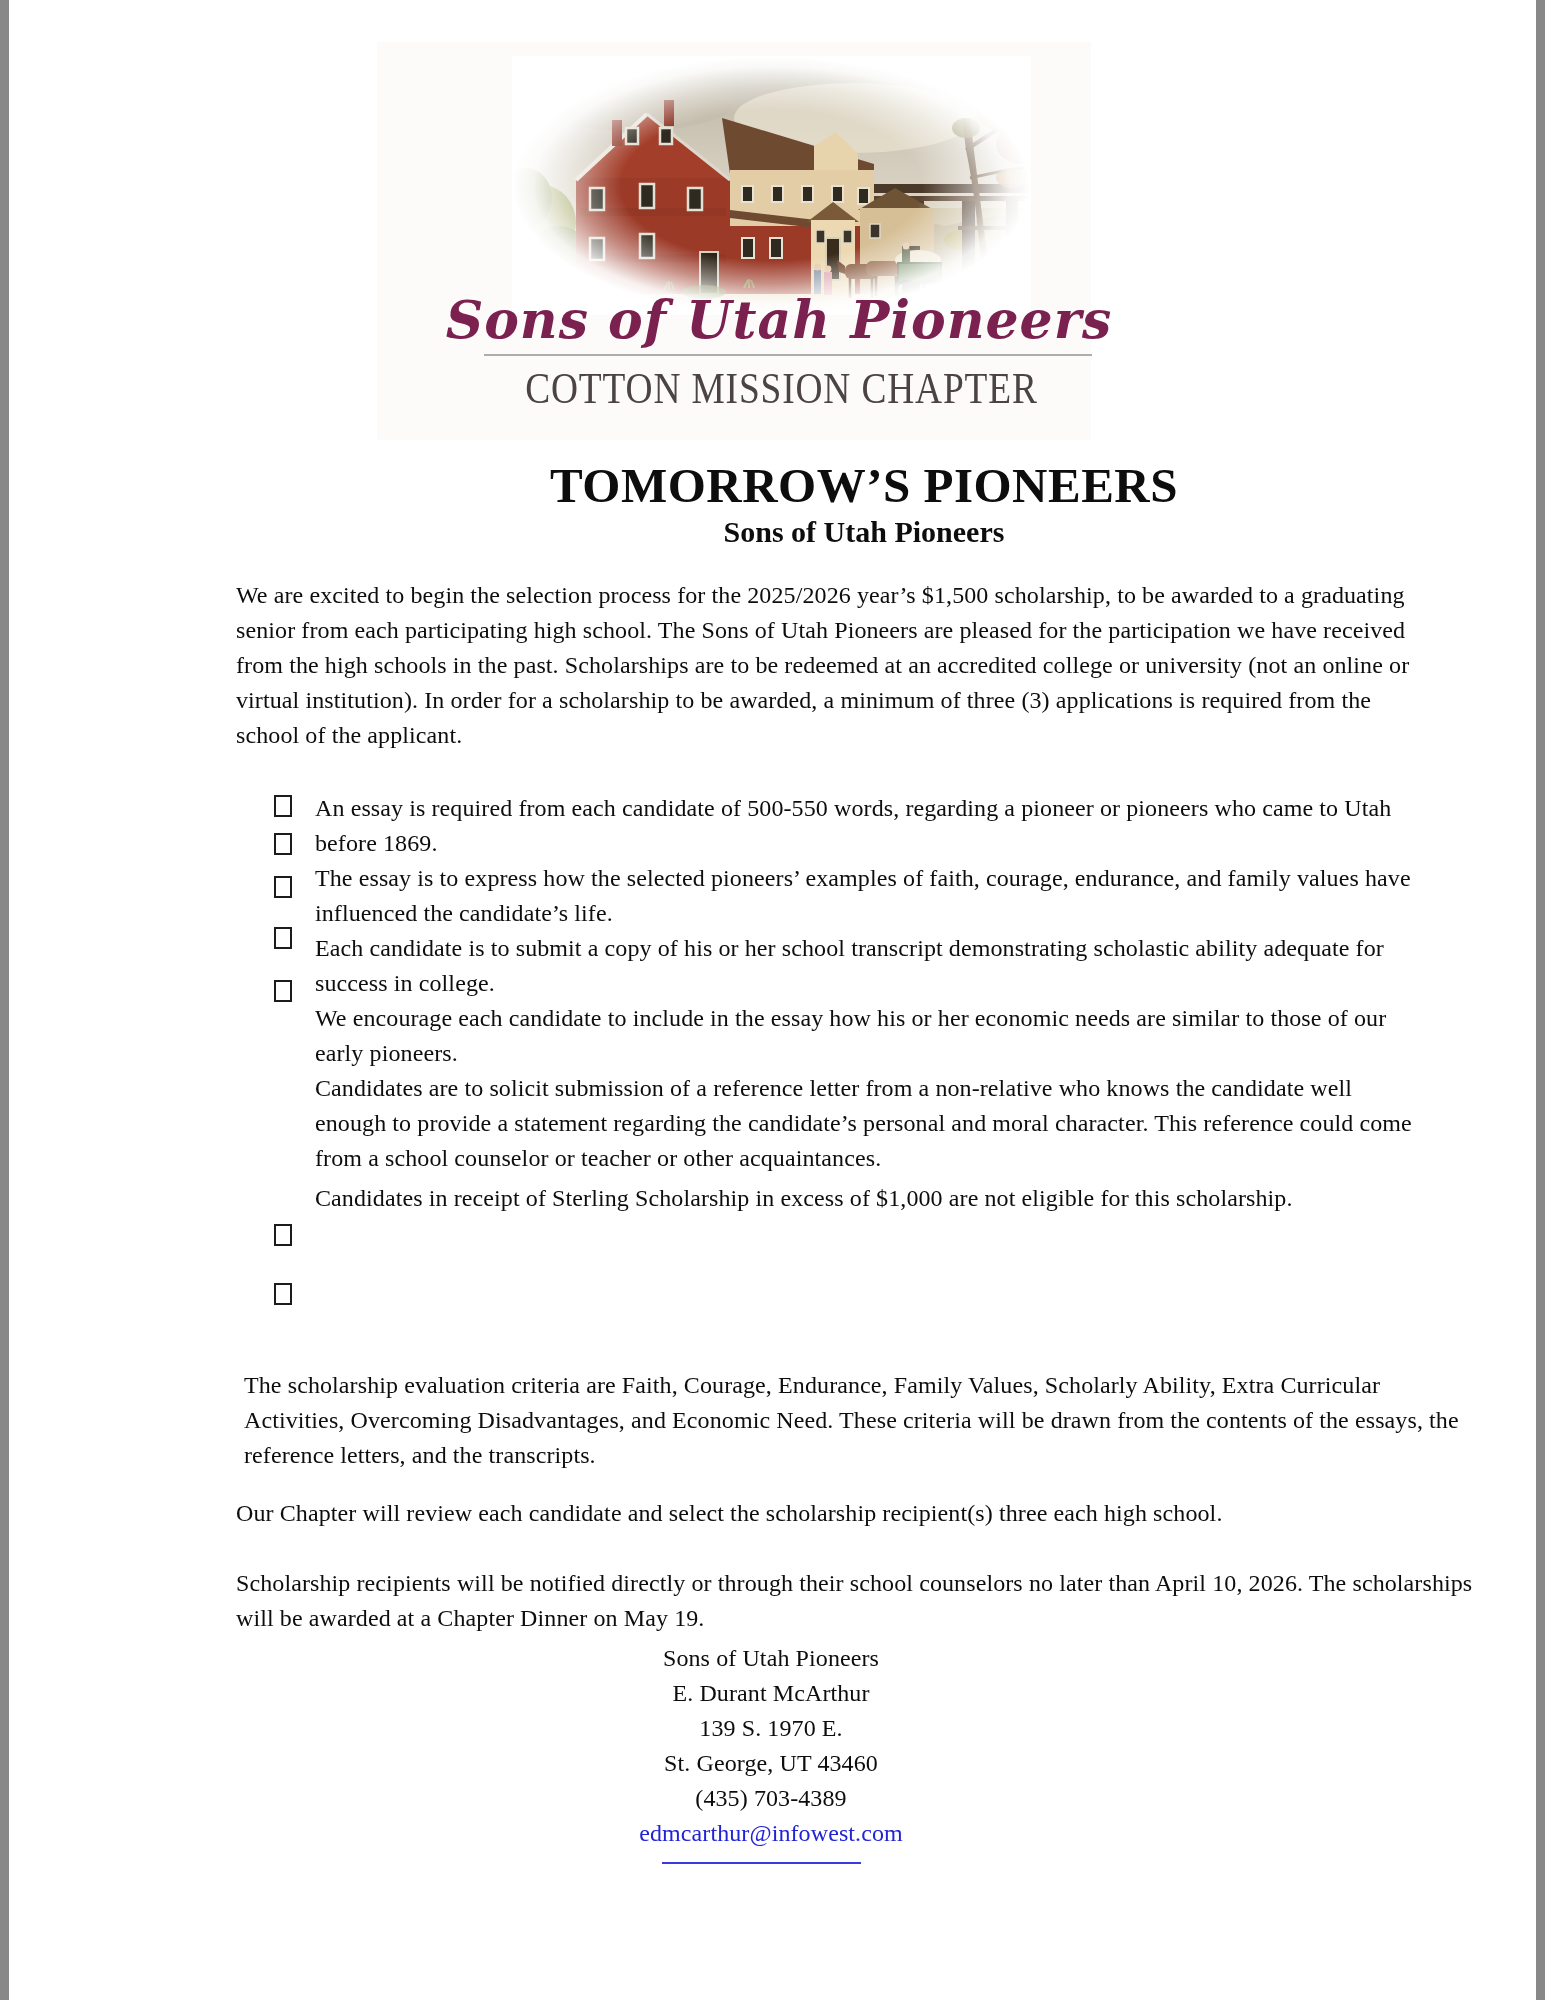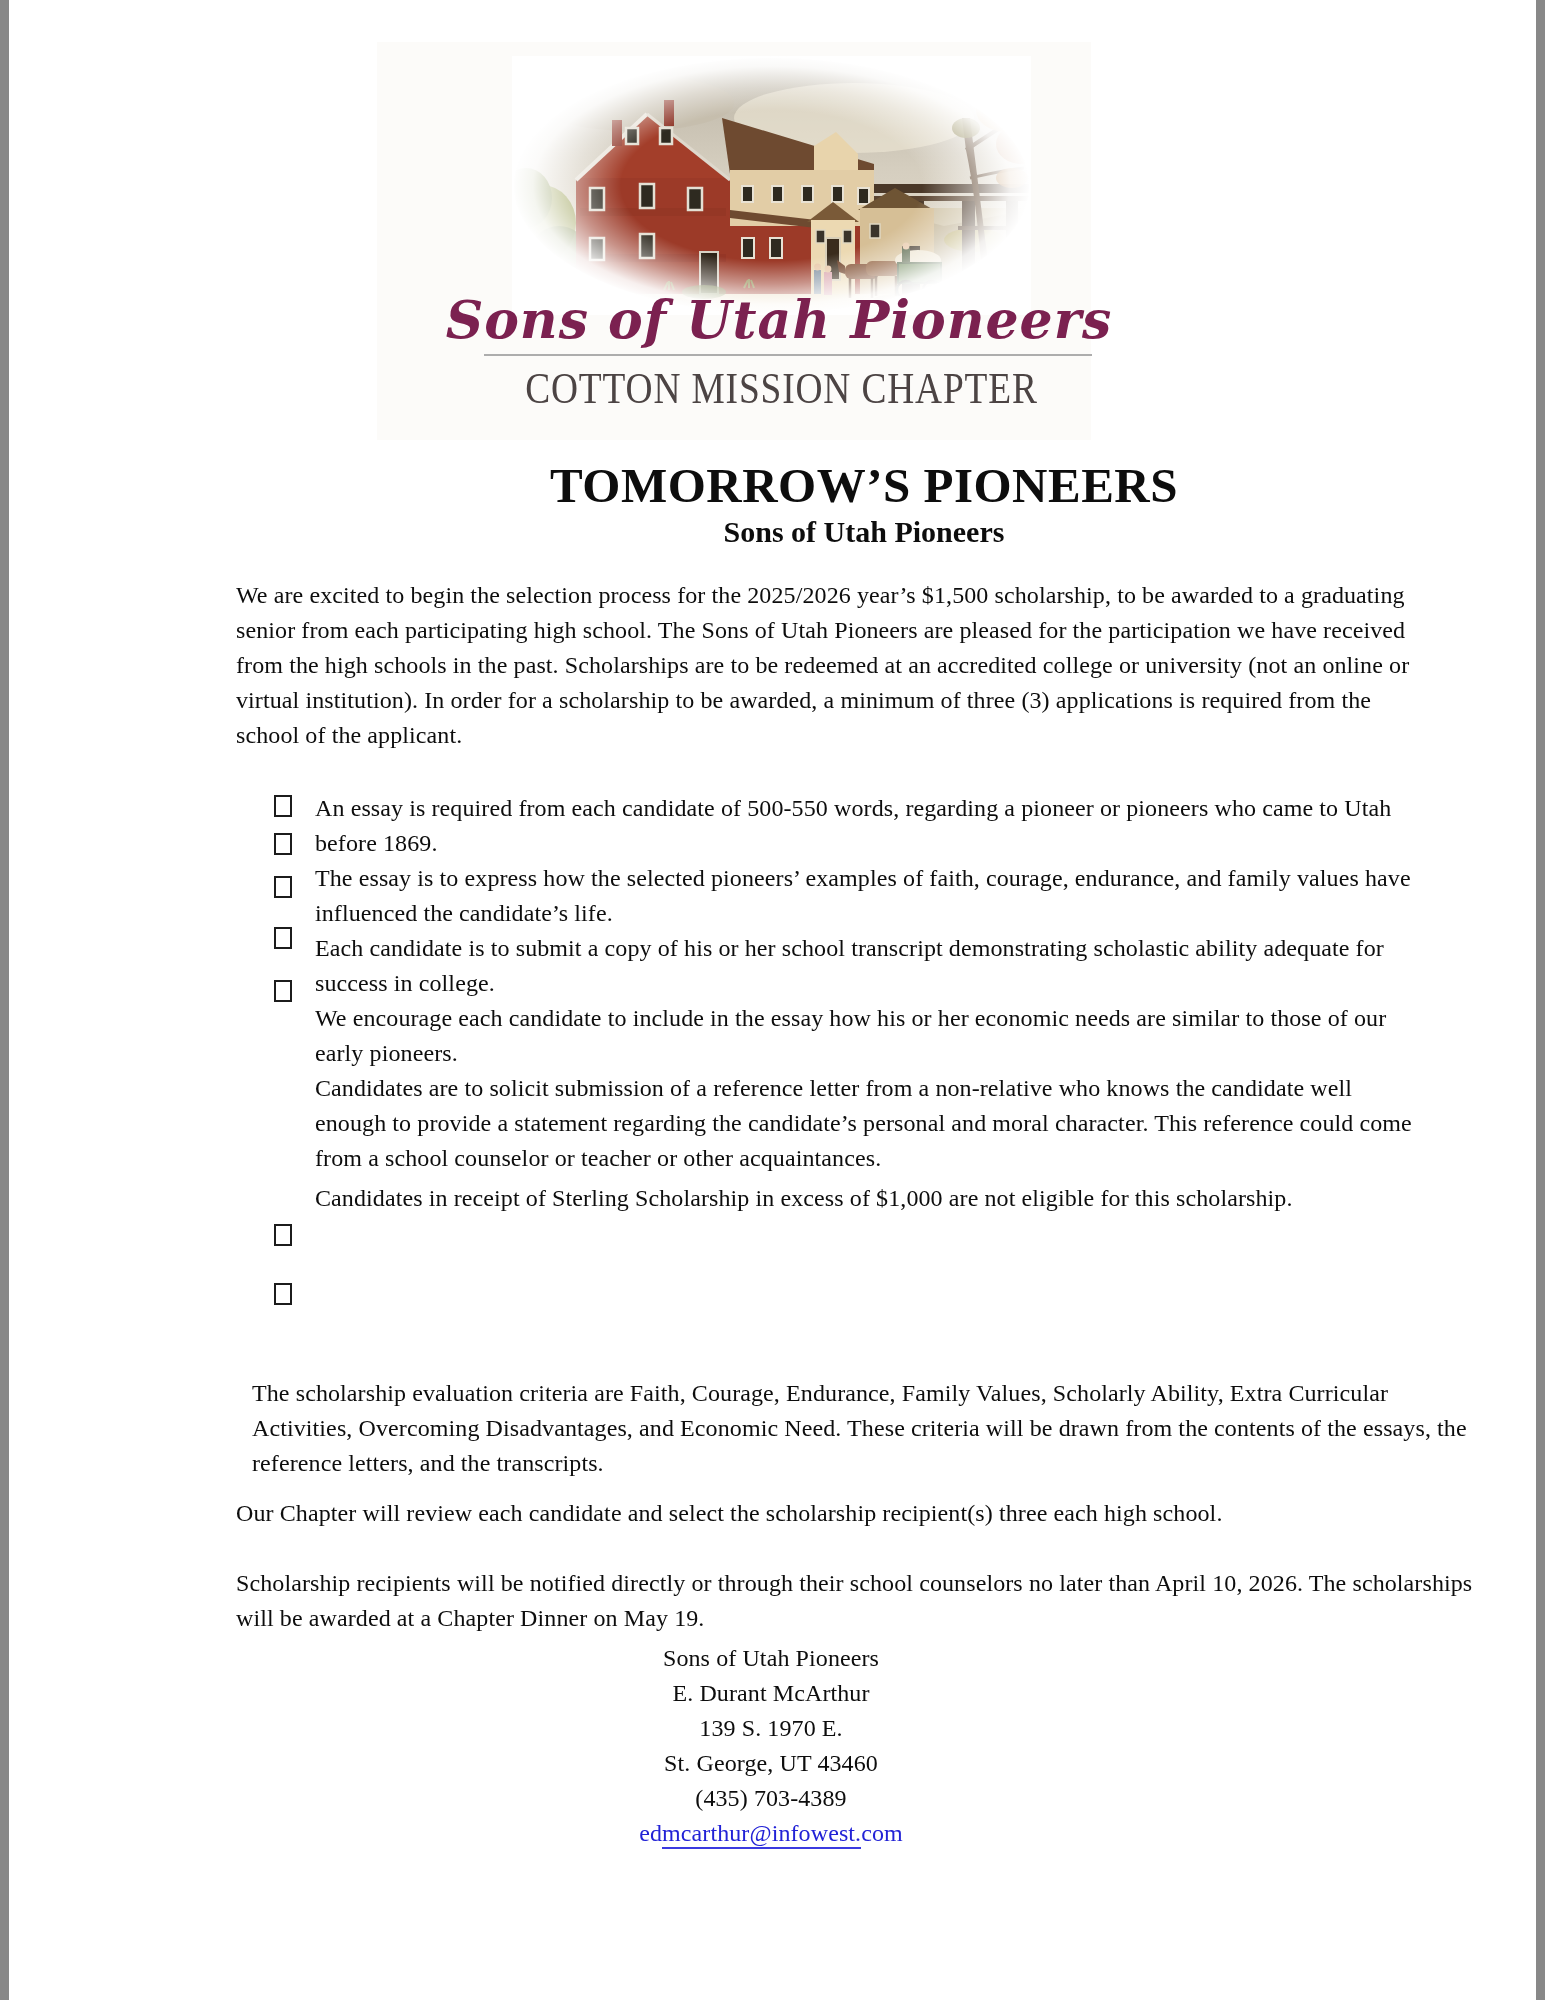--- a/index.html
+++ b/index.html
@@ -48,21 +48,21 @@
   }
   .criteria{left:227px;top:1360px;width:1215px;}
   .review{left:227px;top:1496px;width:1290px;}
   .notify{left:227px;top:1566px;width:1268px;}
 
   
   .contact{left:162px;top:1641px;width:1200px;text-align:center;}
   .contact div{line-height:35px;}
   .email-line{color:#2222d6;}
   .email-line a{color:#2222d6;text-decoration:none;cursor:pointer;}
-  .email-underlined{border-bottom:2px solid #3a3ae0;padding-bottom:1px;}
+  .email-underlined{border-bottom:2px solid #3a3ae0;padding-bottom:16px;}
 </style>
 </head>
 <body>
 
 <div class="page">
 
   <div class="abs logo-bg"></div>
 
   <div class="abs painting-wrap">
     <div class="painting-clip">
@@ -236,21 +236,21 @@
 
   <div class="abs body-text req-list">
     <p>An essay is required from each candidate of 500-550 words, regarding a pioneer or pioneers who came to Utah before 1869.</p>
     <p>The essay is to express how the selected pioneers’ examples of faith, courage, endurance, and family values have influenced the candidate’s life.</p>
     <p>Each candidate is to submit a copy of his or her school transcript demonstrating scholastic ability adequate for success in college.</p>
     <p>We encourage each candidate to include in the essay how his or her economic needs are similar to those of our early pioneers.</p>
     <p>Candidates are to solicit submission of a reference letter from a non-relative who knows the candidate well enough to provide a statement regarding the candidate’s personal and moral character. This reference could come from a school counselor or teacher or other acquaintances.</p>
     <p class="gap">Candidates in receipt of Sterling Scholarship in excess of $1,000 are not eligible for this scholarship.</p>
   </div>
 
-  <p class="abs body-text criteria" style="margin:16px;">The scholarship evaluation criteria are Faith, Courage, Endurance, Family Values, Scholarly Ability, Extra Curricular Activities, Overcoming Disadvantages, and Economic Need. These criteria will be drawn from the contents of the essays, the reference letters, and the transcripts.</p>
+  <p class="abs body-text criteria" style="margin:8px;">The scholarship evaluation criteria are Faith, Courage, Endurance, Family Values, Scholarly Ability, Extra Curricular Activities, Overcoming Disadvantages, and Economic Need. These criteria will be drawn from the contents of the essays, the reference letters, and the transcripts.</p>
 
   <p class="abs body-text review" style="margin:0;">Our Chapter will review each candidate and select the scholarship recipient(s) three each high school.</p>
 
   <p class="abs body-text notify" style="margin:0;">Scholarship recipients will be notified directly or through their school counselors no later than April 10, 2026. The scholarships will be awarded at a Chapter Dinner on May 19.</p>
 
   <div class="abs body-text contact">
     <div>Sons of Utah Pioneers</div>
     <div>E. Durant McArthur</div>
     <div>139 S. 1970 E.</div>
     <div>St. George, UT 43460</div>

